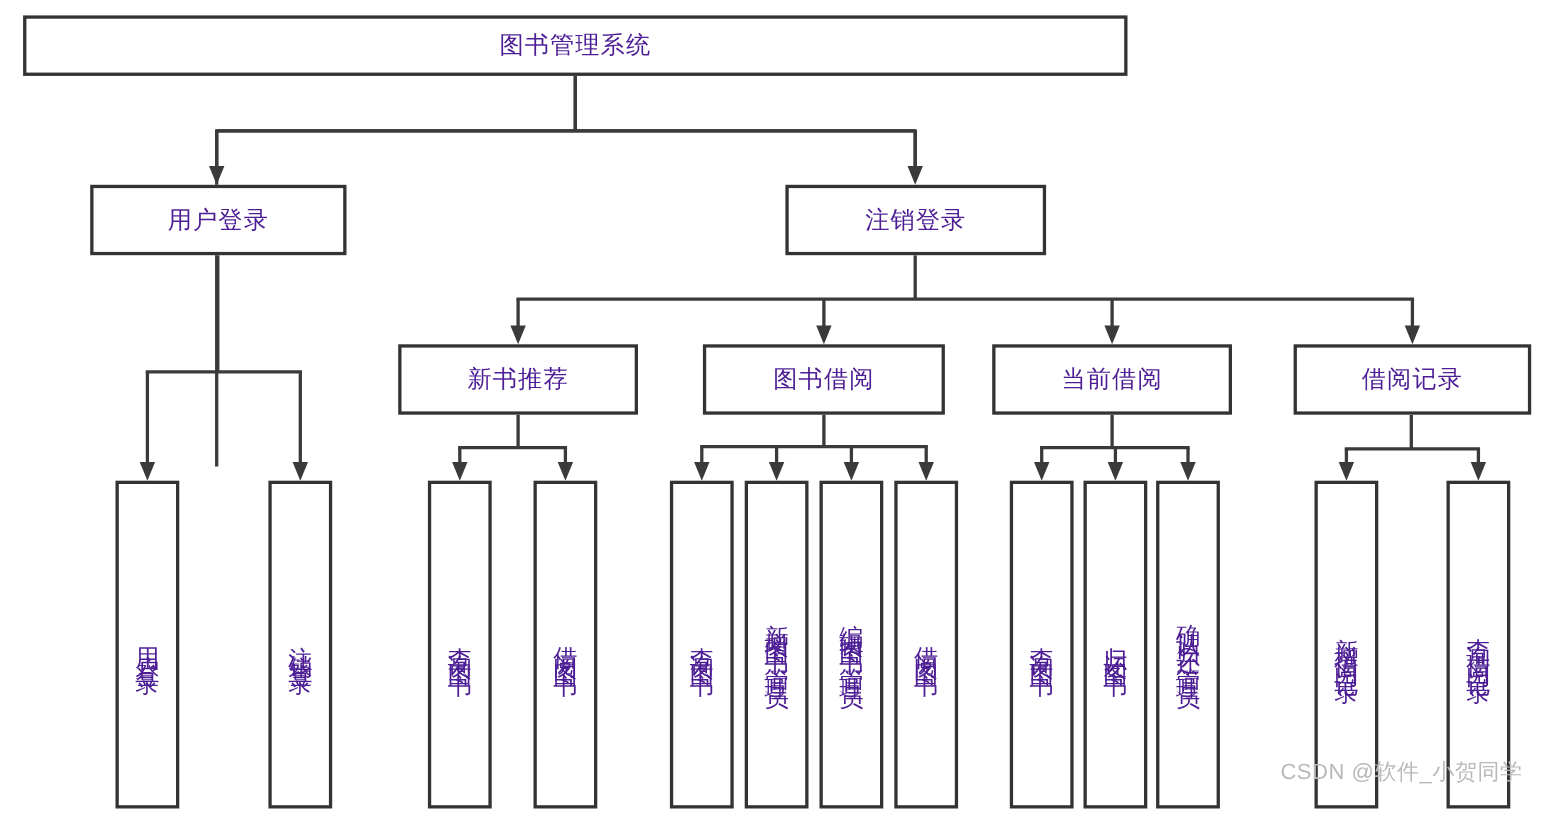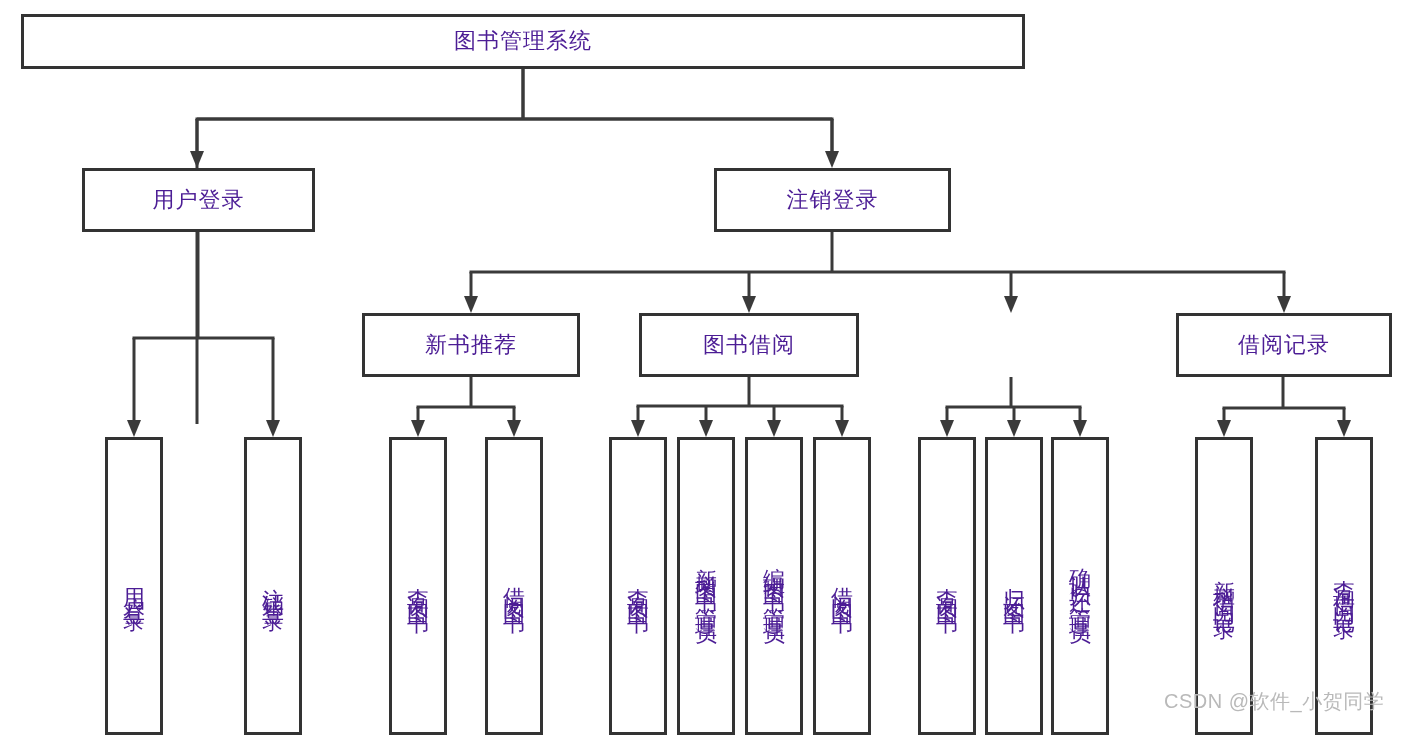--- a/index.html
+++ b/index.html
@@ -107,20 +107,23 @@
   <div class="box hbox" style="left:714px;top:168px;width:237px;height:64px">
     <span>注销登录</span>
   </div>
 
   <div class="box hbox" style="left:639px;top:313px;width:220px;height:64px">
     <span>图书借阅</span>
   </div>
   <div class="box hbox" style="left:362px;top:313px;width:218px;height:64px">
     <span>新书推荐</span>
   </div>
+  <div class="box hbox" style="left:902px;top:313px;width:218px;height:64px">
+    <span>当前借阅</span>
+  </div>
   <div class="box hbox" style="left:1176px;top:313px;width:216px;height:64px">
     <span>借阅记录</span>
   </div>
 
   <div class="box vbox" style="left:105px;top:437px;width:58px;height:298px">
     <span>用户登录</span>
   </div>
   <div class="box vbox" style="left:244px;top:437px;width:58px;height:298px">
     <span>注销登录</span>
   </div>

